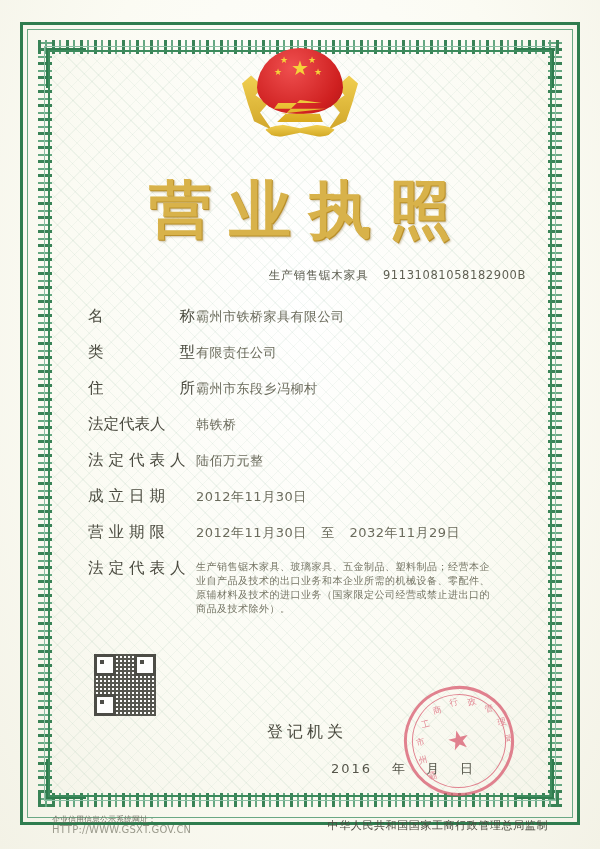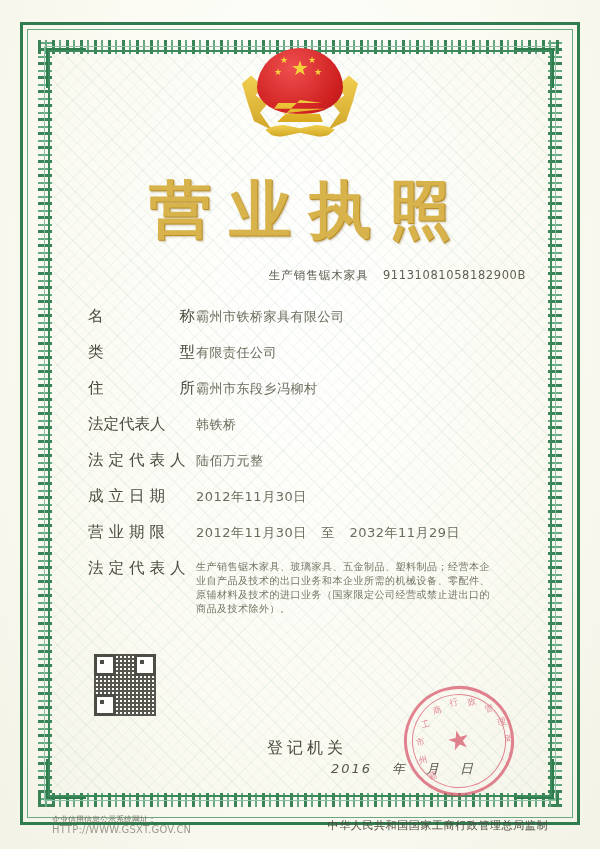--- a/index.html
+++ b/index.html
@@ -161,26 +161,26 @@
   .seal .ring-text span{
     position:absolute;left:50%;top:50%;
     font-size:8.5px;color:#d8546a;
     transform-origin:0 0;
     white-space:nowrap;
   }
 
   
   .authority{
     position:absolute;left:0;right:0;top:722px;text-align:center;
-    font-size:16px;color:#4a4a3f;letter-spacing:4px;padding-left:14px;margin-top:16px;
+    font-size:16px;color:#4a4a3f;letter-spacing:4px;padding-left:14px;
   }
   .datebar{
     position:absolute;right:126px;top:760px;
     font-size:13px;color:#55554a;letter-spacing:1px;
-    display:flex;align-items:baseline;gap:20px;font-style:italic;
+    display:flex;align-items:baseline;gap:20px;
   }
   .datebar .y{letter-spacing:2px;}
 
   
   .footer-left{
     position:absolute;left:52px;bottom:14px;
     font-size:8px;color:#6f6f62;line-height:10px;margin-top:13px;
   }
   .footer-left .url{font-size:10px;color:#9a9a8c;letter-spacing:.2px;}
   .footer-right{

